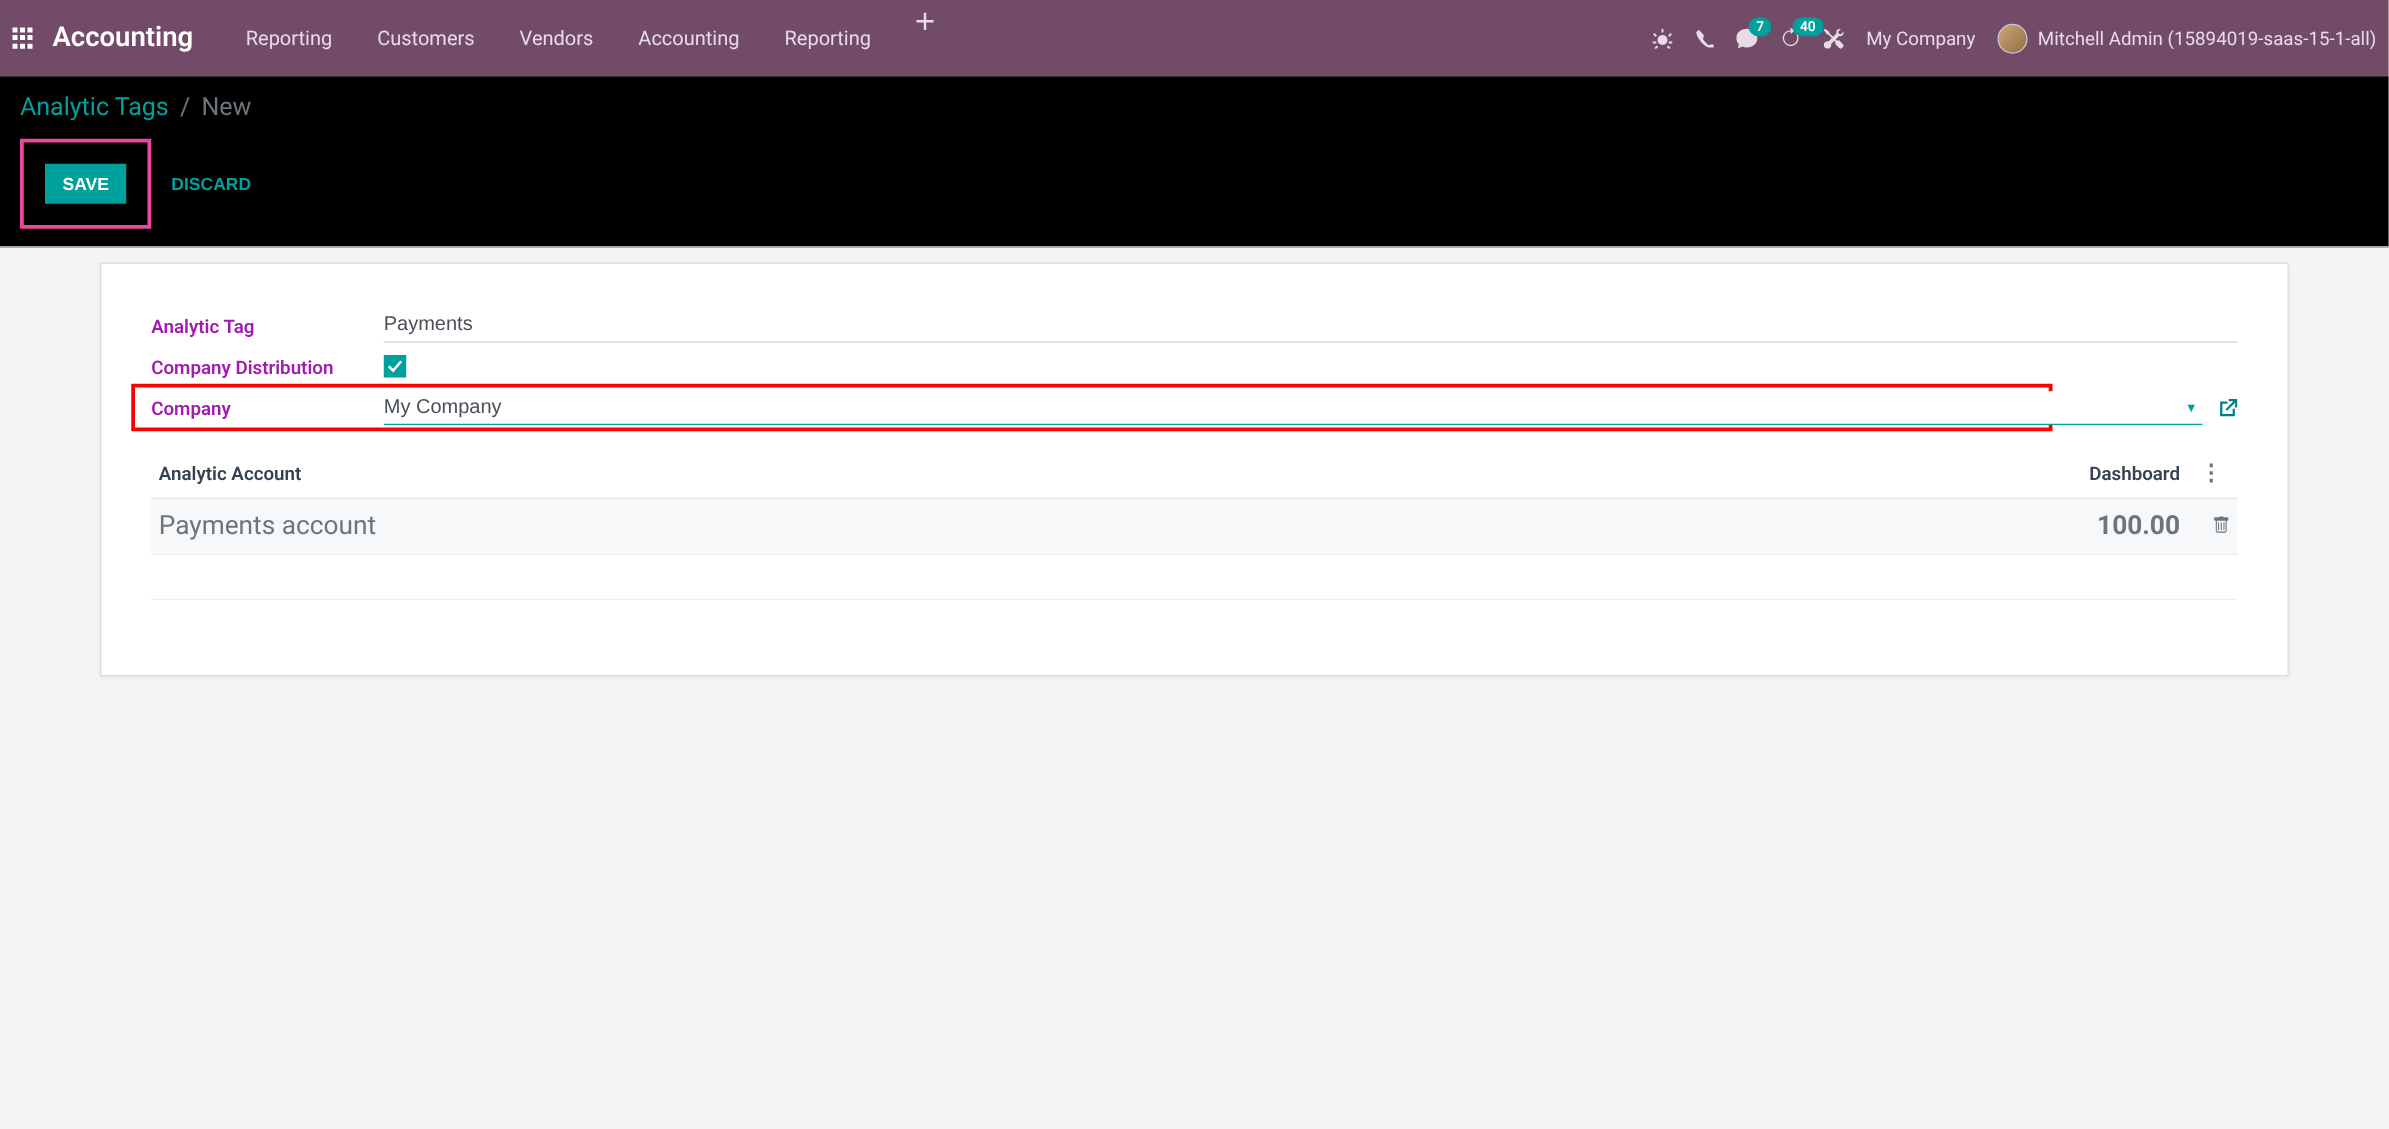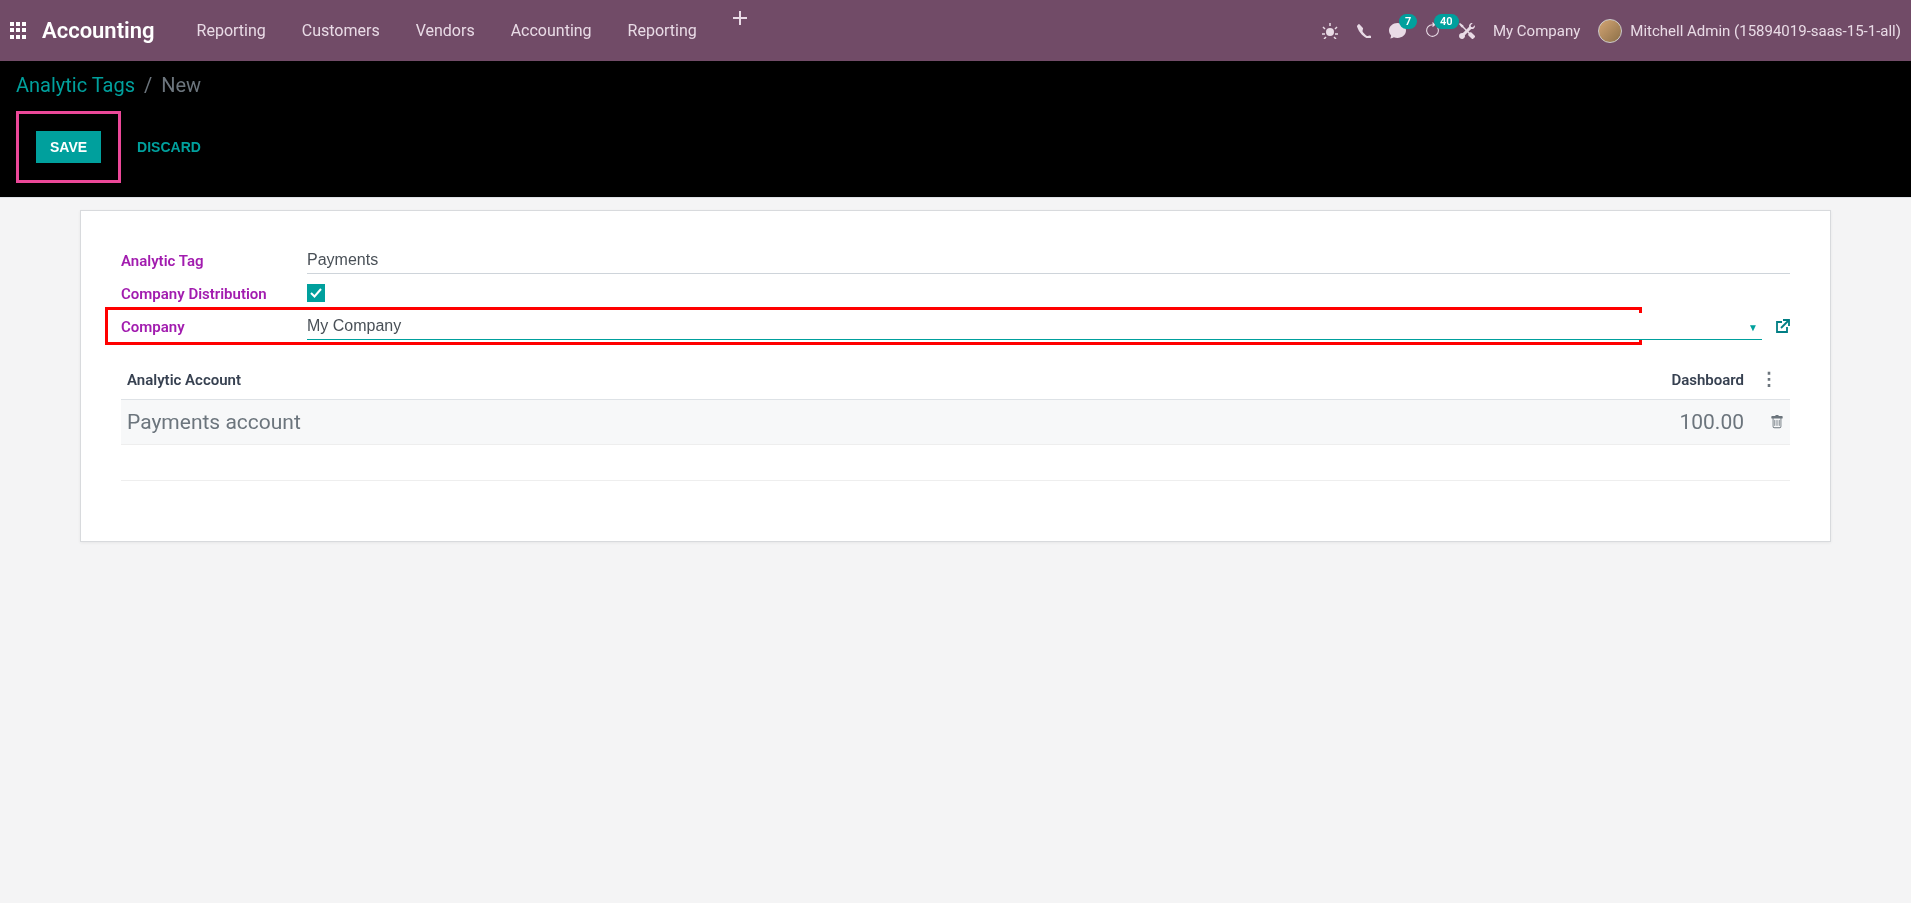--- a/index.html
+++ b/index.html
@@ -50,21 +50,21 @@
 .dropdown-caret { position: absolute; right: 4px; top: 50%; transform: translateY(-50%); color: #00a09d; font-size: 10px; cursor: pointer; }
 .external-link { margin-left: 12px; color: #7c7c7c; cursor: pointer; display: inline-flex; }
 
 
 .table-wrap { margin-top: 20px; }
 .table { width: 100%; border-collapse: collapse; }
 .table th { text-align: left; font-size: 15px; font-weight: 600; padding: 10px 6px; border-bottom: 1px solid #dee2e6; white-space: nowrap; }
 .table th.th-right { text-align: right; }
 .table td { padding: 10px 6px; font-size: 21px; color: #6c757d; }
 .table tr.data-row { background: #f7f8f9; border-bottom: 1px solid #eee; }
-.td-right { text-align: right; color: #212529; }
+.td-right { text-align: right; color: #212529; font-weight: bold; }
 .del-icon { color: #6c757d; cursor: pointer; margin-left: 8px; }
 .kebab { color: #6c757d; cursor: pointer; padding: 0 4px; font-size: 18px; line-height: 1; }
 .add-line { color: #00a09d; cursor: pointer; }
 .table tr.blank-row td { height: 36px; border-bottom: 1px solid #eee; }
 .th-actions { width: 40px; }
 </style>
 </head>
 <body>
 
 <div class="navbar">

